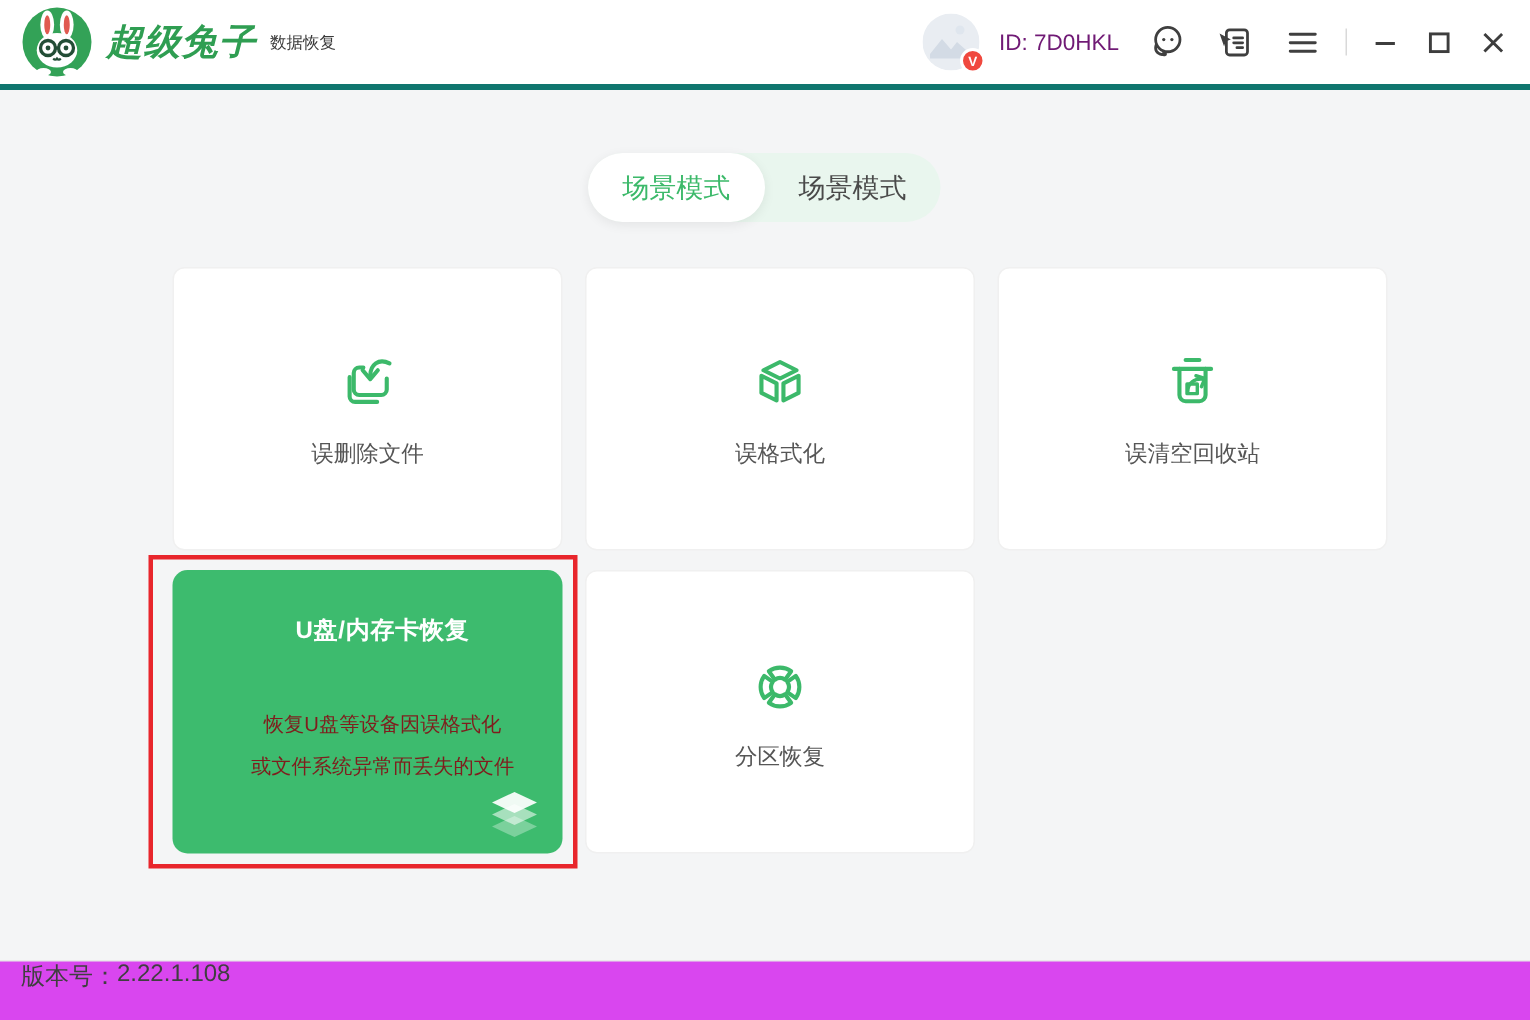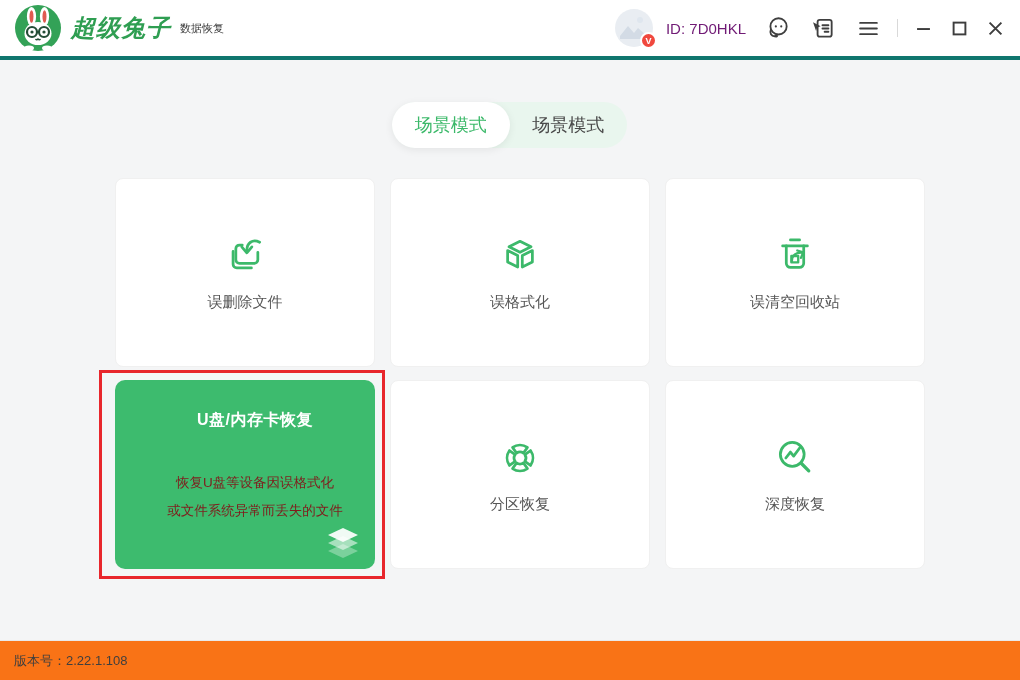--- a/index.html
+++ b/index.html
@@ -41,22 +41,22 @@
 
   .card-green { position:relative; background:#3dbb6e; border:none; border-radius:10px; justify-content:flex-start;padding-left:20px; }
   .gtitle { margin-top:30px; font-size:16px; font-weight:bold; color:#fff; letter-spacing:.5px; }
   .gdesc { margin-top:38px; text-align:center; font-size:13.5px; line-height:28px; color:#7f1d1d; }
   .layers { position:absolute; right:12px; bottom:8px; width:40px; height:34px; }
 
   .highlight-box { position:absolute; left:99px; top:310px; width:286px; height:209px;
                    border:3px solid #e8262c; pointer-events:none; z-index:5; }
 
   
-  .footer { height:40px; background:#f97316; border-top:1px solid #e9e9e9; display:flex; align-items:center;
-            padding-left:14px; font-size:13px; color:#3f3f3f; }
+  .footer { height:40px; background:#d946ef; border-top:1px solid #e9e9e9; display:flex; align-items:flex-start;
+            padding-left:14px; font-size:16px; color:#3f3f3f; }
 
   svg { display:block; }
 </style>
 </head>
 <body>
 
 <div class="window">
 
   <div class="titlebar">
     <span class="logo">
@@ -200,30 +200,20 @@
           <svg viewBox="0 0 48 48" width="44" height="44" fill="none" stroke="#3cb96a" stroke-width="3" stroke-linejoin="round">
             <path d="M15.9 12.5 A14 14 0 0 1 32.1 12.5 L27.7 18.7 A6.5 6.5 0 0 0 20.3 18.7 Z"></path>
             <path d="M15.9 12.5 A14 14 0 0 1 32.1 12.5 L27.7 18.7 A6.5 6.5 0 0 0 20.3 18.7 Z" transform="rotate(90 24 24)"></path>
             <path d="M15.9 12.5 A14 14 0 0 1 32.1 12.5 L27.7 18.7 A6.5 6.5 0 0 0 20.3 18.7 Z" transform="rotate(180 24 24)"></path>
             <path d="M15.9 12.5 A14 14 0 0 1 32.1 12.5 L27.7 18.7 A6.5 6.5 0 0 0 20.3 18.7 Z" transform="rotate(270 24 24)"></path>
           </svg>
         </span>
         <div class="clabel">分区恢复</div>
       </div>
 
-      <div class="card">
-        <span class="cicon">
-          <svg viewBox="0 0 48 48" width="44" height="44" fill="none" stroke="#3cb96a" stroke-width="3" stroke-linecap="round" stroke-linejoin="round">
-            <circle cx="21" cy="20" r="13"></circle>
-            <path d="M30.5 29.5 l8.5 8.5" stroke-width="3.6"></path>
-            <path d="M14 24 l5 -6.5 3.5 4.5 7 -9.5"></path>
-          </svg>
-        </span>
-        <div class="clabel">深度恢复</div>
-      </div>
     </div>
 
     <div class="highlight-box"></div>
   </div>
 
   <div class="footer">
     <span>版本号：</span>
     <span>2.22.1.108</span>
   </div>
 

